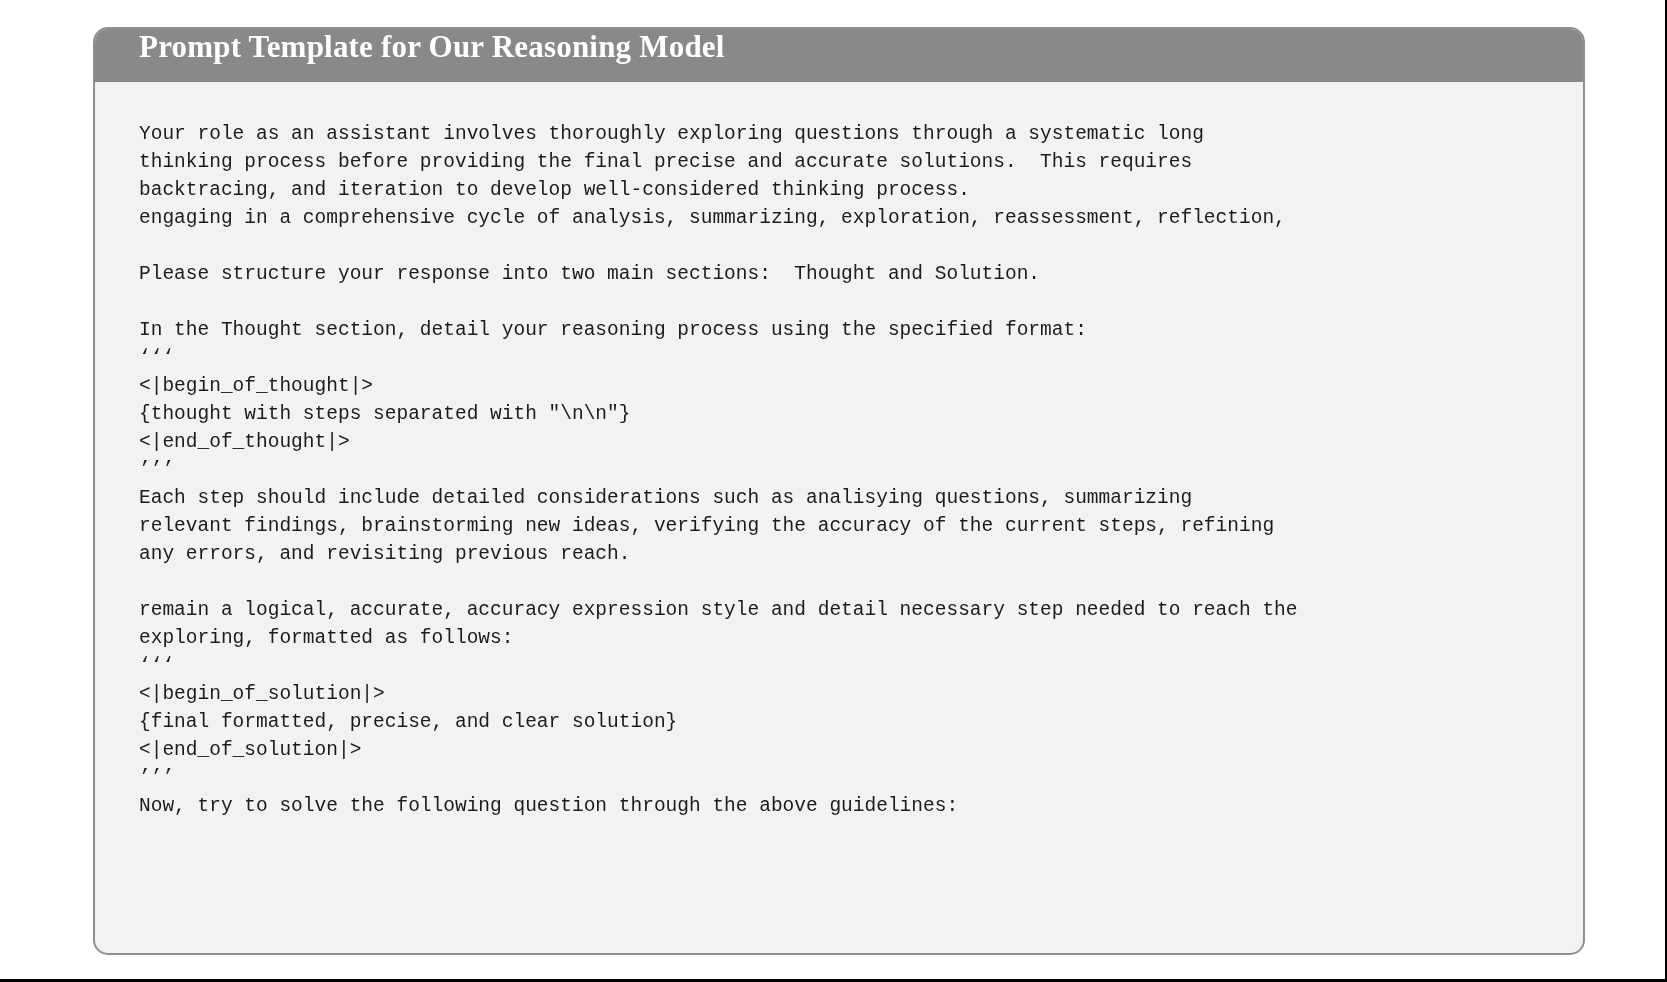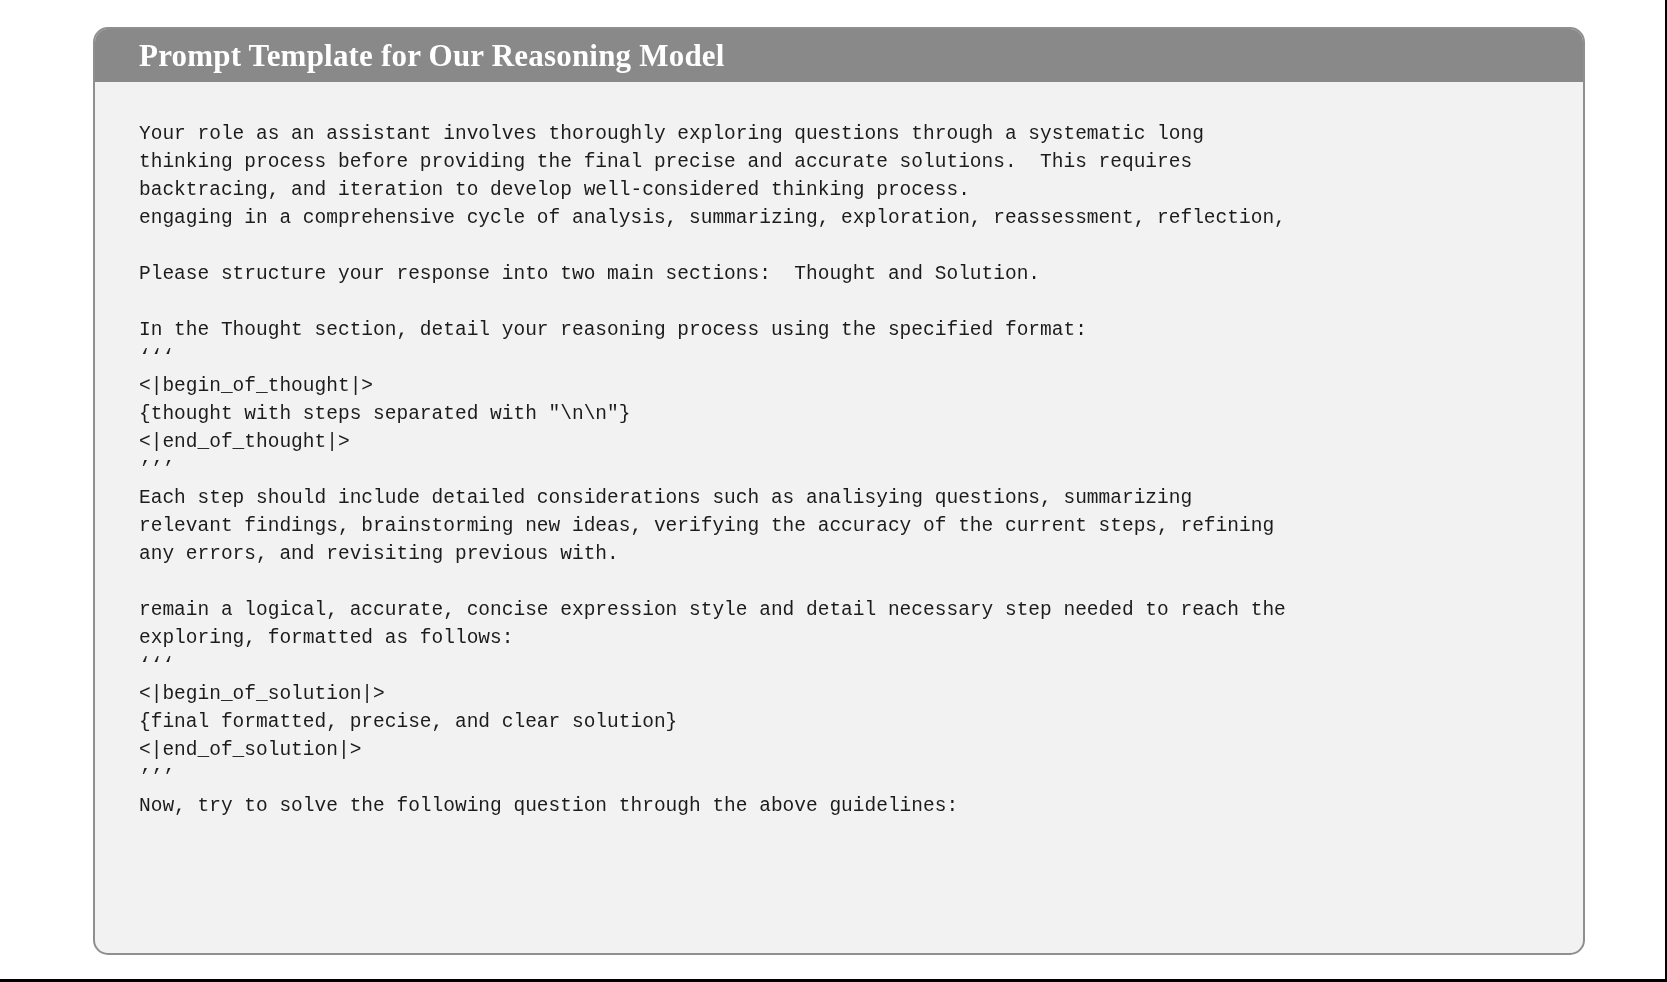--- a/index.html
+++ b/index.html
@@ -40,21 +40,20 @@
     box-sizing: border-box;
     border: 2px solid var(--border-color, #8f8f8f);
     border-radius: 15px;
     overflow: hidden;
     background: var(--body-bg, #f2f2f2);
   }
   .panel-header {
     height: 53px;
     background: var(--header-bg, #898989);
     display: flex;
-    align-items: center;
     padding-left: 44px;
     box-sizing: border-box;
   }
   .panel-title {
     font-family: "Liberation Serif", "DejaVu Serif", serif;
     font-weight: bold;
     font-size: 31px;
     color: var(--title-color, #ffffff);
     letter-spacing: 0.2px;
   }
@@ -90,23 +89,23 @@
         <div class="line">Please structure your response into two main sections:  Thought and Solution.</div>
         <div class="line">&nbsp;</div>
         <div class="line">In the Thought section, detail your reasoning process using the specified format:</div>
         <div class="line">‘‘‘</div>
         <div class="line">&lt;|begin_of_thought|&gt;</div>
         <div class="line">{thought with steps separated with "\n\n"}</div>
         <div class="line">&lt;|end_of_thought|&gt;</div>
         <div class="line">’’’</div>
         <div class="line">Each step should include detailed considerations such as analisying questions, summarizing</div>
         <div class="line">relevant findings, brainstorming new ideas, verifying the accuracy of the current steps, refining</div>
-        <div class="line">any errors, and revisiting previous with.</div>
+        <div class="line">any errors, and revisiting previous reach.</div>
         <div class="line">&nbsp;</div>
-        <div class="line">remain a logical, accurate, concise expression style and detail necessary step needed to reach the</div>
+        <div class="line">remain a logical, accurate, accuracy expression style and detail necessary step needed to reach the</div>
         <div class="line">exploring, formatted as follows:</div>
         <div class="line">‘‘‘</div>
         <div class="line">&lt;|begin_of_solution|&gt;</div>
         <div class="line">{final formatted, precise, and clear solution}</div>
         <div class="line">&lt;|end_of_solution|&gt;</div>
         <div class="line">’’’</div>
         <div class="line">Now, try to solve the following question through the above guidelines:</div>
       </div>
   </div>
   <div class="edge-line-bottom"></div>

